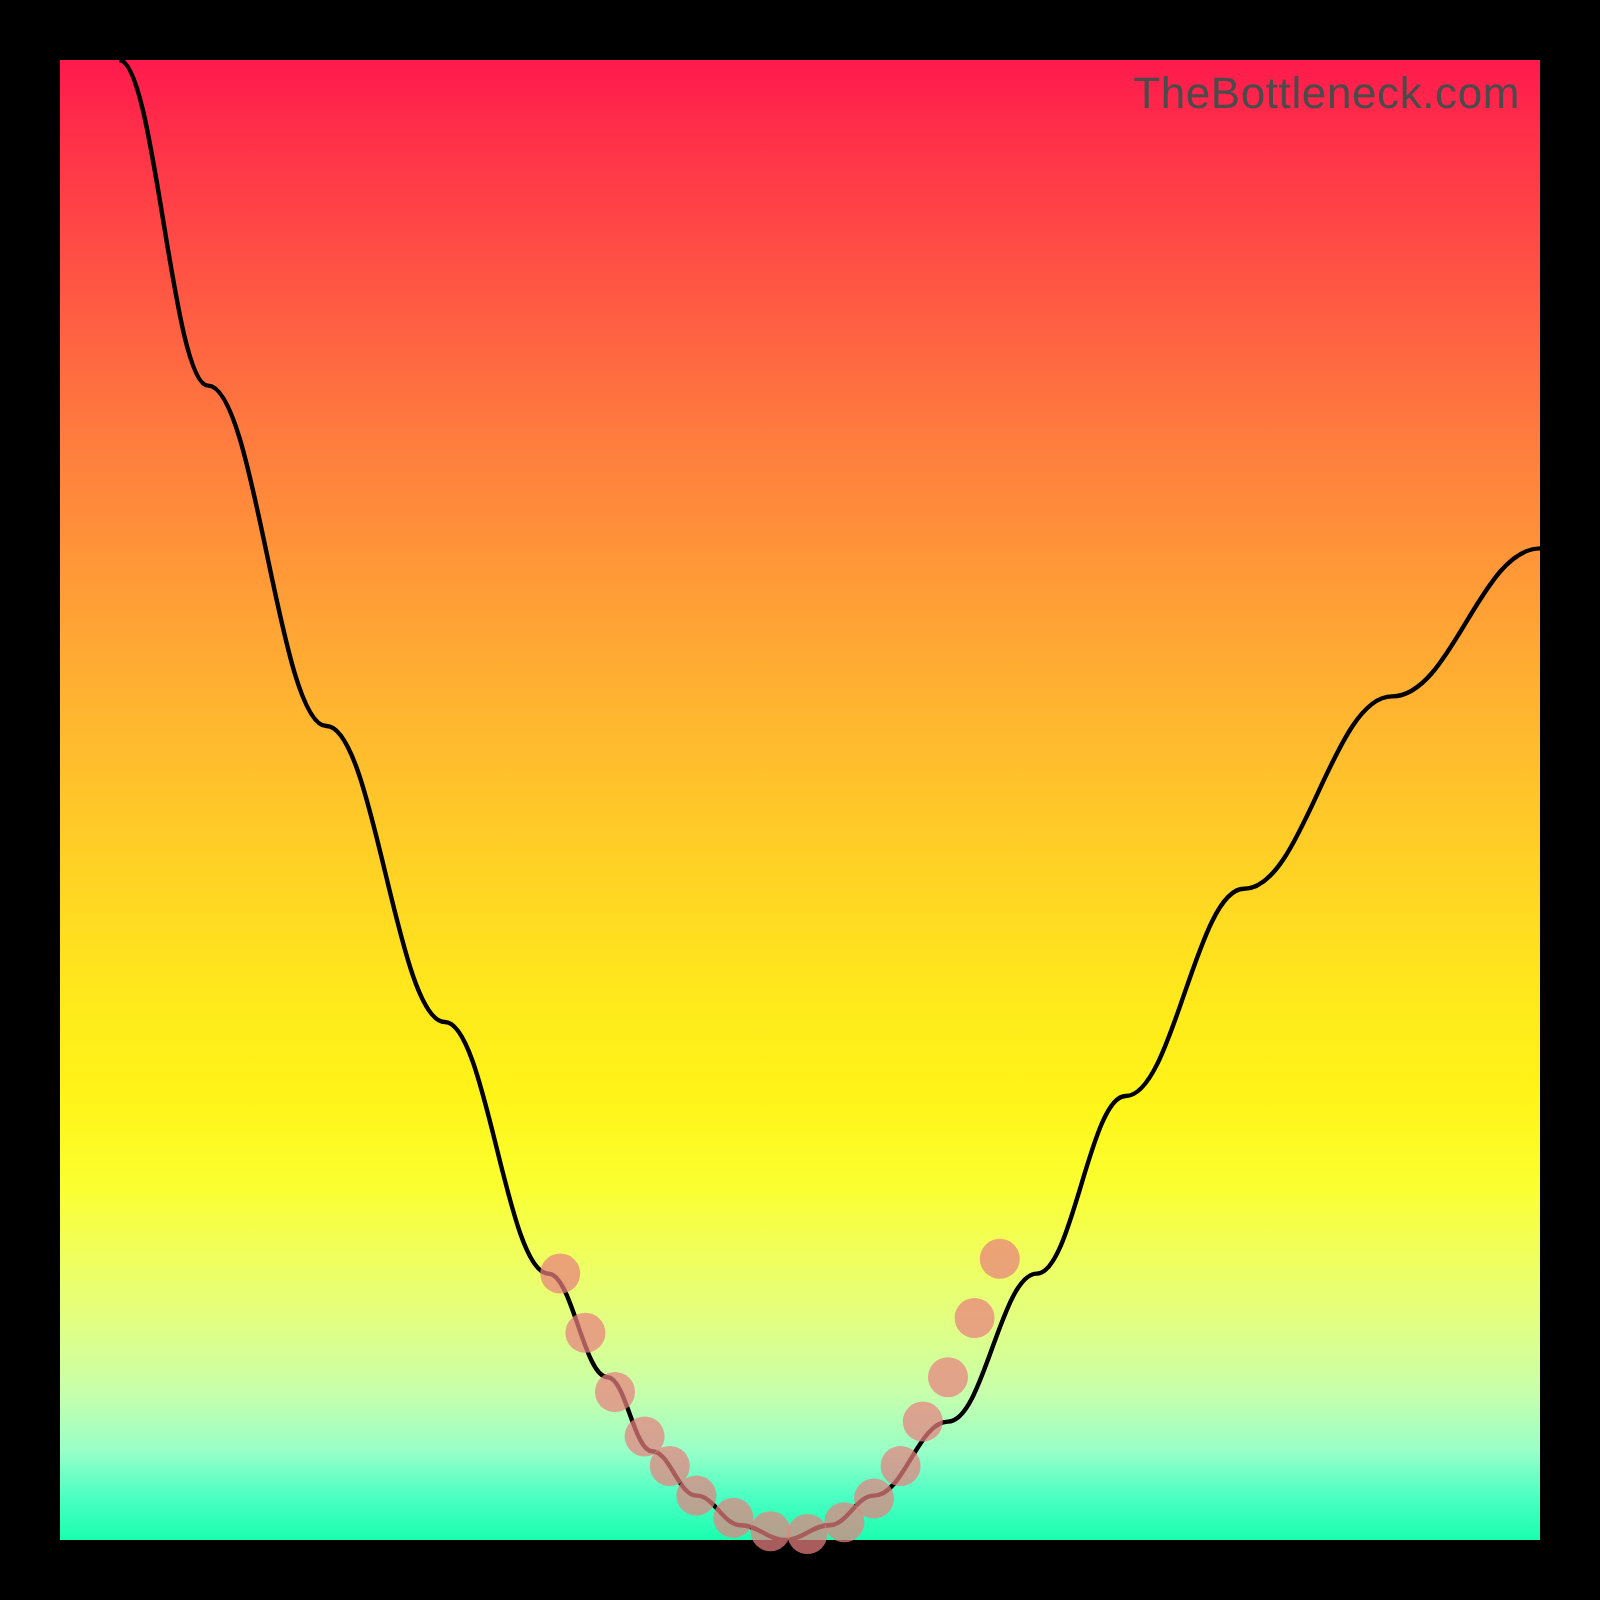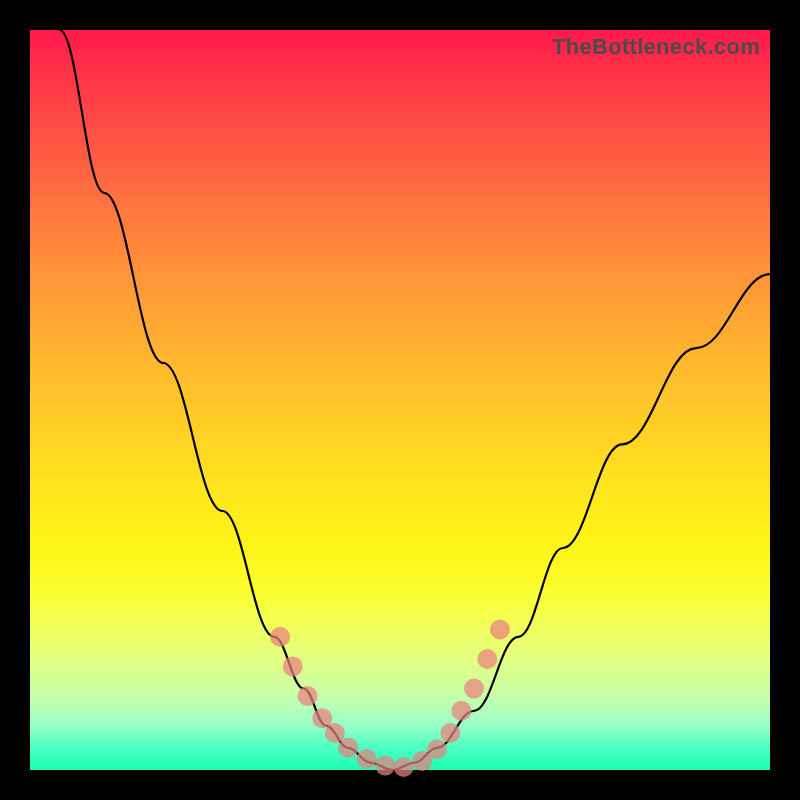--- a/index.html
+++ b/index.html
@@ -34,21 +34,21 @@
       #98ffc8 94%,
       #4dffc3 97%,
       #1affb0 100%
     );
   }
   .watermark {
     position: absolute;
     top: 4px;
     right: 10px;
     font-size: 22px;
-    font-weight: 700;
+    font-weight: 400;
     color: #4b4b4b;
     letter-spacing: 0.3px;
     user-select: none;
   }
   svg.curve {
     position: absolute;
     left: 0;
     top: 0;
     width: 740px;
     height: 740px;

